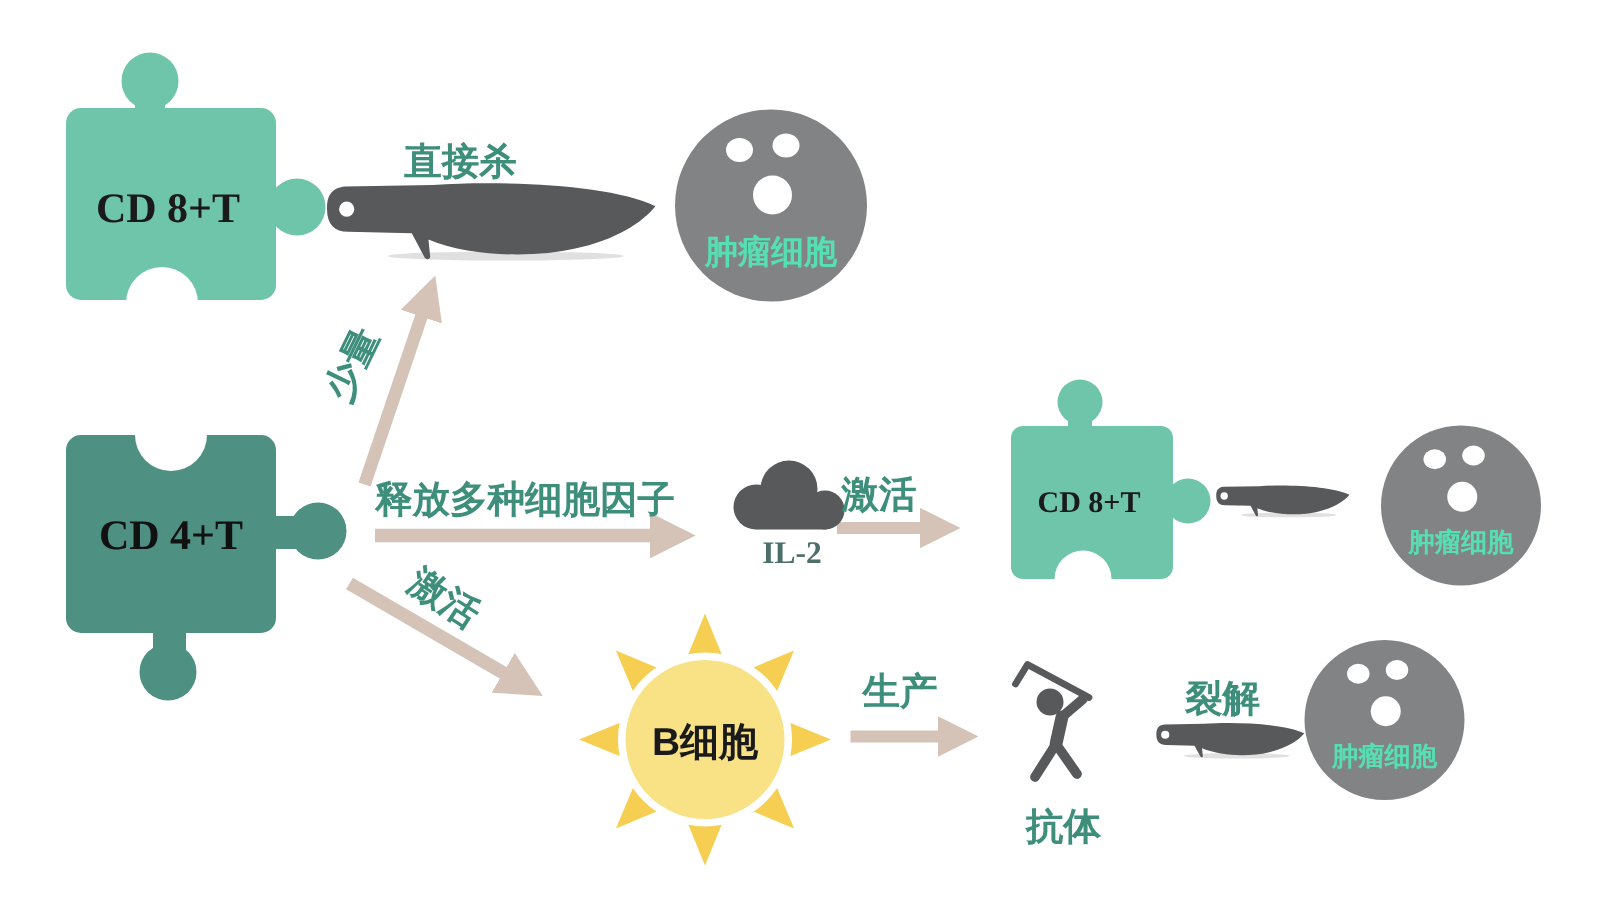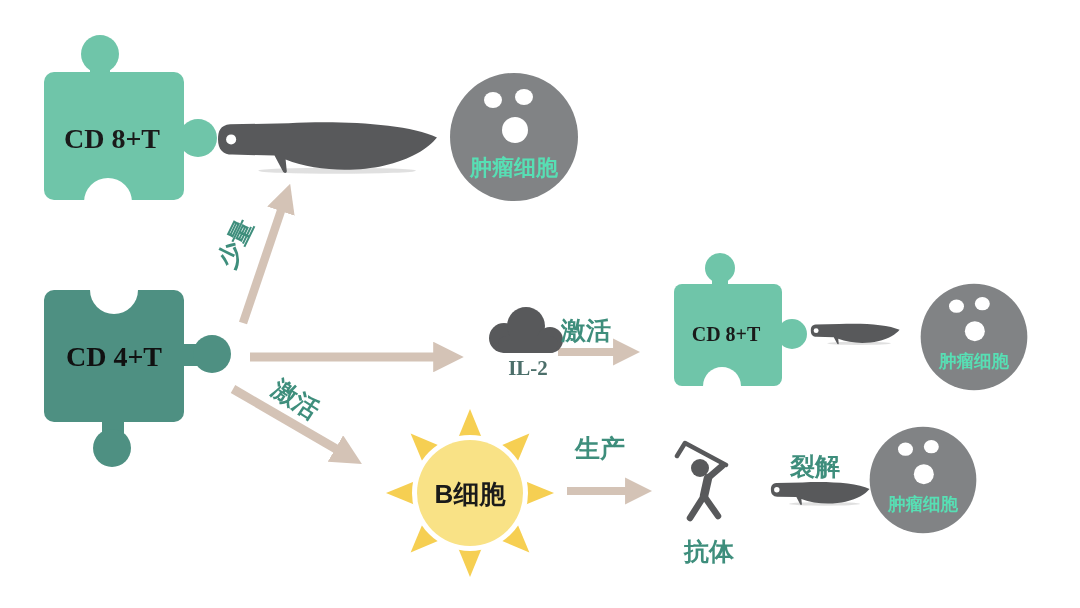--- a/index.html
+++ b/index.html
@@ -43,20 +43,21 @@
     <circle cx="80" cy="176" r="24" fill="#ffffff"></circle>
     <text x="84" y="122" text-anchor="middle" font-family="Liberation Serif, serif" font-size="28" font-weight="bold" fill="#1a1a1a">CD 8+T</text>
   </svg>
 
   <svg class="abs" style="left:216px;top:118px" width="222" height="57" viewBox="0 0 220 56">
     <ellipse cx="120" cy="52" rx="78" ry="3" fill="#bbbbbb" opacity="0.45"></ellipse>
     <path d="M219,19 C190,5 120,2 72,5 L14,6 C4,7 2,13 2,21 C2,31 7,36 16,36 L58,37 L66,52 C67,55 71,55 70,51 L69,41 C98,53 140,53 166,47 C193,41 210,30 219,19 Z" fill="#58595b"></path>
     <circle cx="15" cy="21" r="5" fill="#ffffff"></circle>
   </svg>
 
+  <div class="lbl" style="left:247px;top:94px;width:120px">直接杀</div>
 
   <div class="lbl rot" style="left:203px;top:228px;width:64px;height:30px;transform:rotate(-64deg)">少量</div>
 
   <svg class="abs" style="left:448px;top:71px" width="132" height="132" viewBox="0 0 132 132">
     <circle cx="66" cy="66" r="64" fill="#818385"></circle>
     <ellipse cx="45" cy="29" rx="9" ry="8" fill="#ffffff"></ellipse>
     <ellipse cx="76" cy="26" rx="9" ry="8" fill="#ffffff"></ellipse>
     <circle cx="67" cy="59" r="13" fill="#ffffff"></circle>
     <text x="66" y="104" text-anchor="middle" font-family="Liberation Sans, sans-serif" font-size="22" font-weight="bold" fill="#57dfb4">肿瘤细胞</text>
   </svg>
@@ -64,20 +65,21 @@
   <svg class="abs" style="left:28px;top:276px" width="210" height="195" viewBox="0 0 210 195">
     <rect x="156" y="68" width="28" height="22" fill="#4e9082"></rect>
     <circle cx="184" cy="78" r="19" fill="#4e9082"></circle>
     <rect x="74" y="140" width="22" height="32" fill="#4e9082"></rect>
     <circle cx="84" cy="172" r="19" fill="#4e9082"></circle>
     <rect x="16" y="14" width="140" height="132" rx="10" fill="#4e9082"></rect>
     <circle cx="86" cy="14" r="24" fill="#ffffff"></circle>
     <text x="86" y="90" text-anchor="middle" font-family="Liberation Serif, serif" font-size="28" font-weight="bold" fill="#111111">CD 4+T</text>
   </svg>
 
+  <div class="lbl" style="left:240px;top:319px;width:220px">释放多种细胞因子</div>
 
   <div class="lbl rot" style="left:264px;top:384px;width:64px;height:30px;transform:rotate(33deg)">激活</div>
 
   <svg class="abs" style="left:484px;top:302px" width="88" height="80" viewBox="0 0 88 80">
     <circle cx="20" cy="36" r="15" fill="#58595b"></circle>
     <circle cx="42" cy="24" r="19" fill="#58595b"></circle>
     <circle cx="66" cy="38" r="13" fill="#58595b"></circle>
     <rect x="14" y="34" width="60" height="17" rx="8" fill="#58595b"></rect>
     <text x="44" y="73" text-anchor="middle" font-family="Liberation Serif, serif" font-size="21" font-weight="bold" fill="#4c6f6a">IL-2</text>
   </svg>
@@ -117,21 +119,21 @@
       <polygon points="86,2 68,46 104,46" transform="rotate(180 86 86)"></polygon>
       <polygon points="86,2 68,46 104,46" transform="rotate(225 86 86)"></polygon>
       <polygon points="86,2 68,46 104,46" transform="rotate(270 86 86)"></polygon>
       <polygon points="86,2 68,46 104,46" transform="rotate(315 86 86)"></polygon>
     </g>
     <circle cx="86" cy="86" r="58" fill="#ffffff"></circle>
     <circle cx="86" cy="86" r="53" fill="#f9e286"></circle>
     <text x="86" y="96" text-anchor="middle" font-family="Liberation Sans, sans-serif" font-size="26" font-weight="bold" fill="#1a1a1a">B细胞</text>
   </svg>
 
-  <div class="lbl" style="left:560px;top:434px;width:80px">生产</div>
+  <div class="lbl" style="left:560px;top:447px;width:80px">生产</div>
 
   <svg class="abs" style="left:674px;top:438px" width="68" height="88" viewBox="0 0 68 88">
     <polyline points="3,18 11,5 52,27" fill="none" stroke="#58595b" stroke-width="4.5" stroke-linecap="round" stroke-linejoin="round"></polyline>
     <circle cx="26" cy="30" r="9" fill="#58595b"></circle>
     <line x1="34" y1="40" x2="48" y2="28" stroke="#58595b" stroke-width="6.5" stroke-linecap="round"></line>
     <line x1="34" y1="40" x2="30" y2="58" stroke="#58595b" stroke-width="8.5" stroke-linecap="round"></line>
     <line x1="30" y1="58" x2="16" y2="80" stroke="#58595b" stroke-width="6.5" stroke-linecap="round"></line>
     <line x1="30" y1="58" x2="44" y2="78" stroke="#58595b" stroke-width="6.5" stroke-linecap="round"></line>
   </svg>
 

